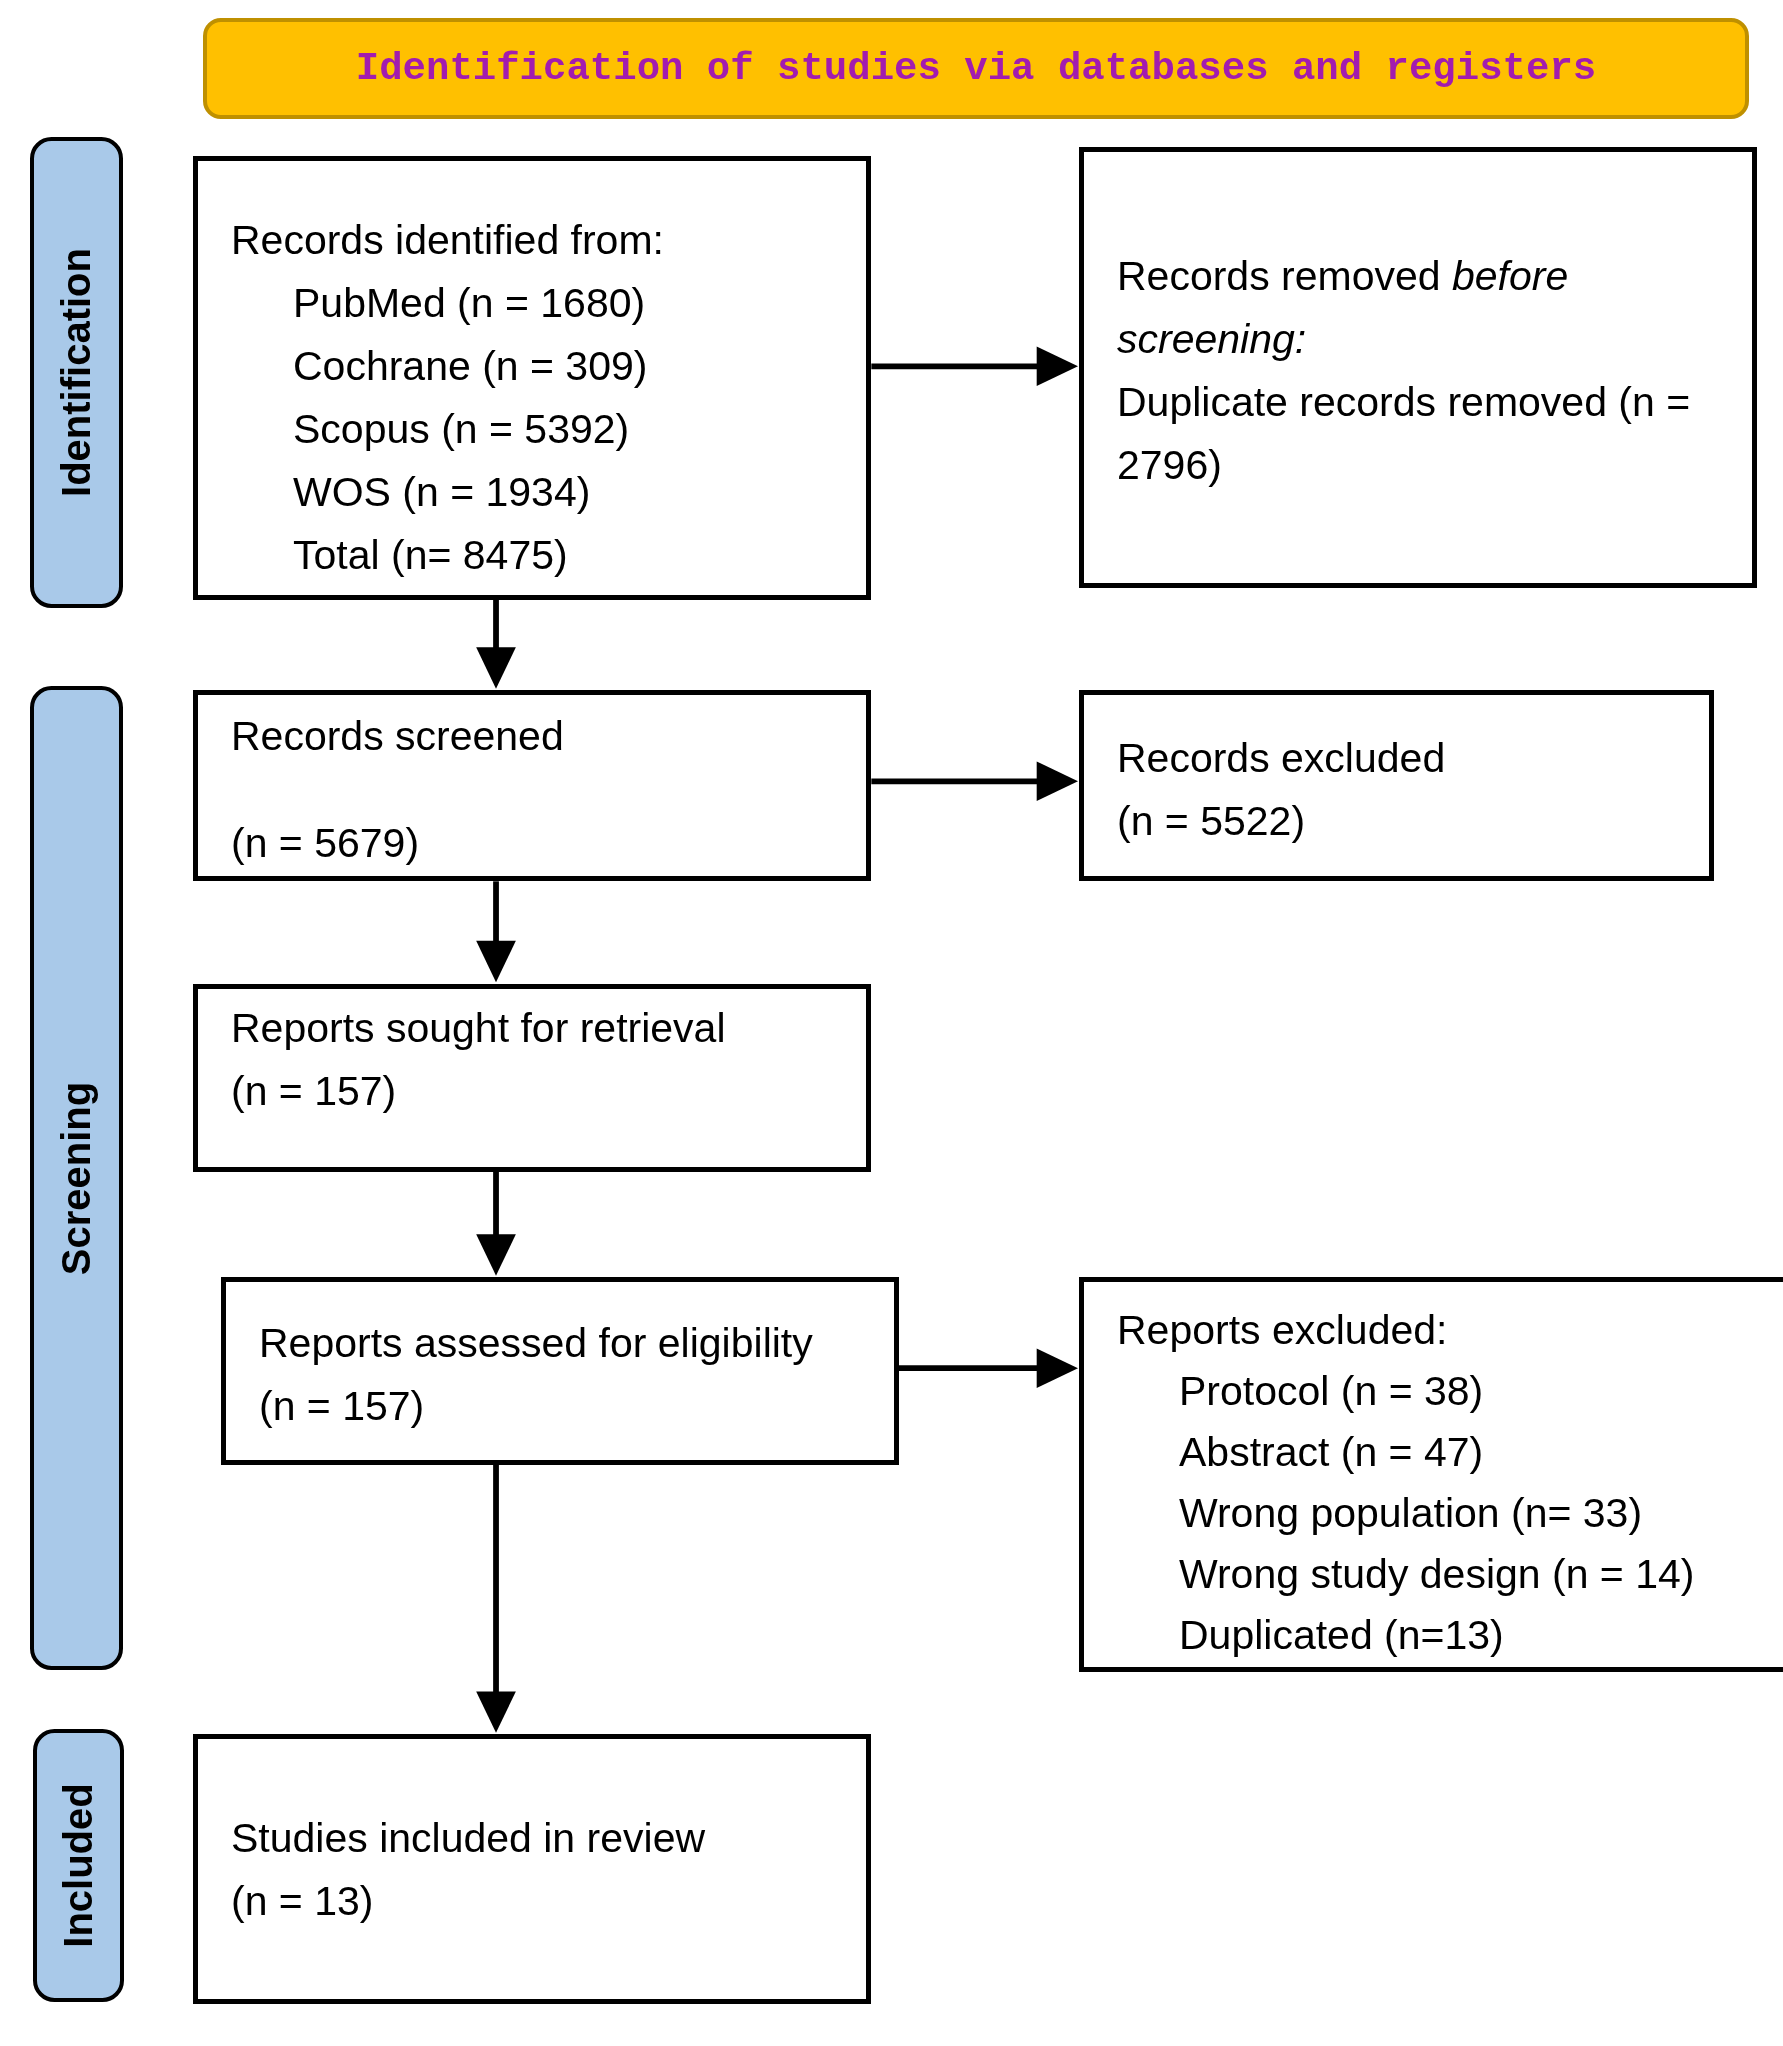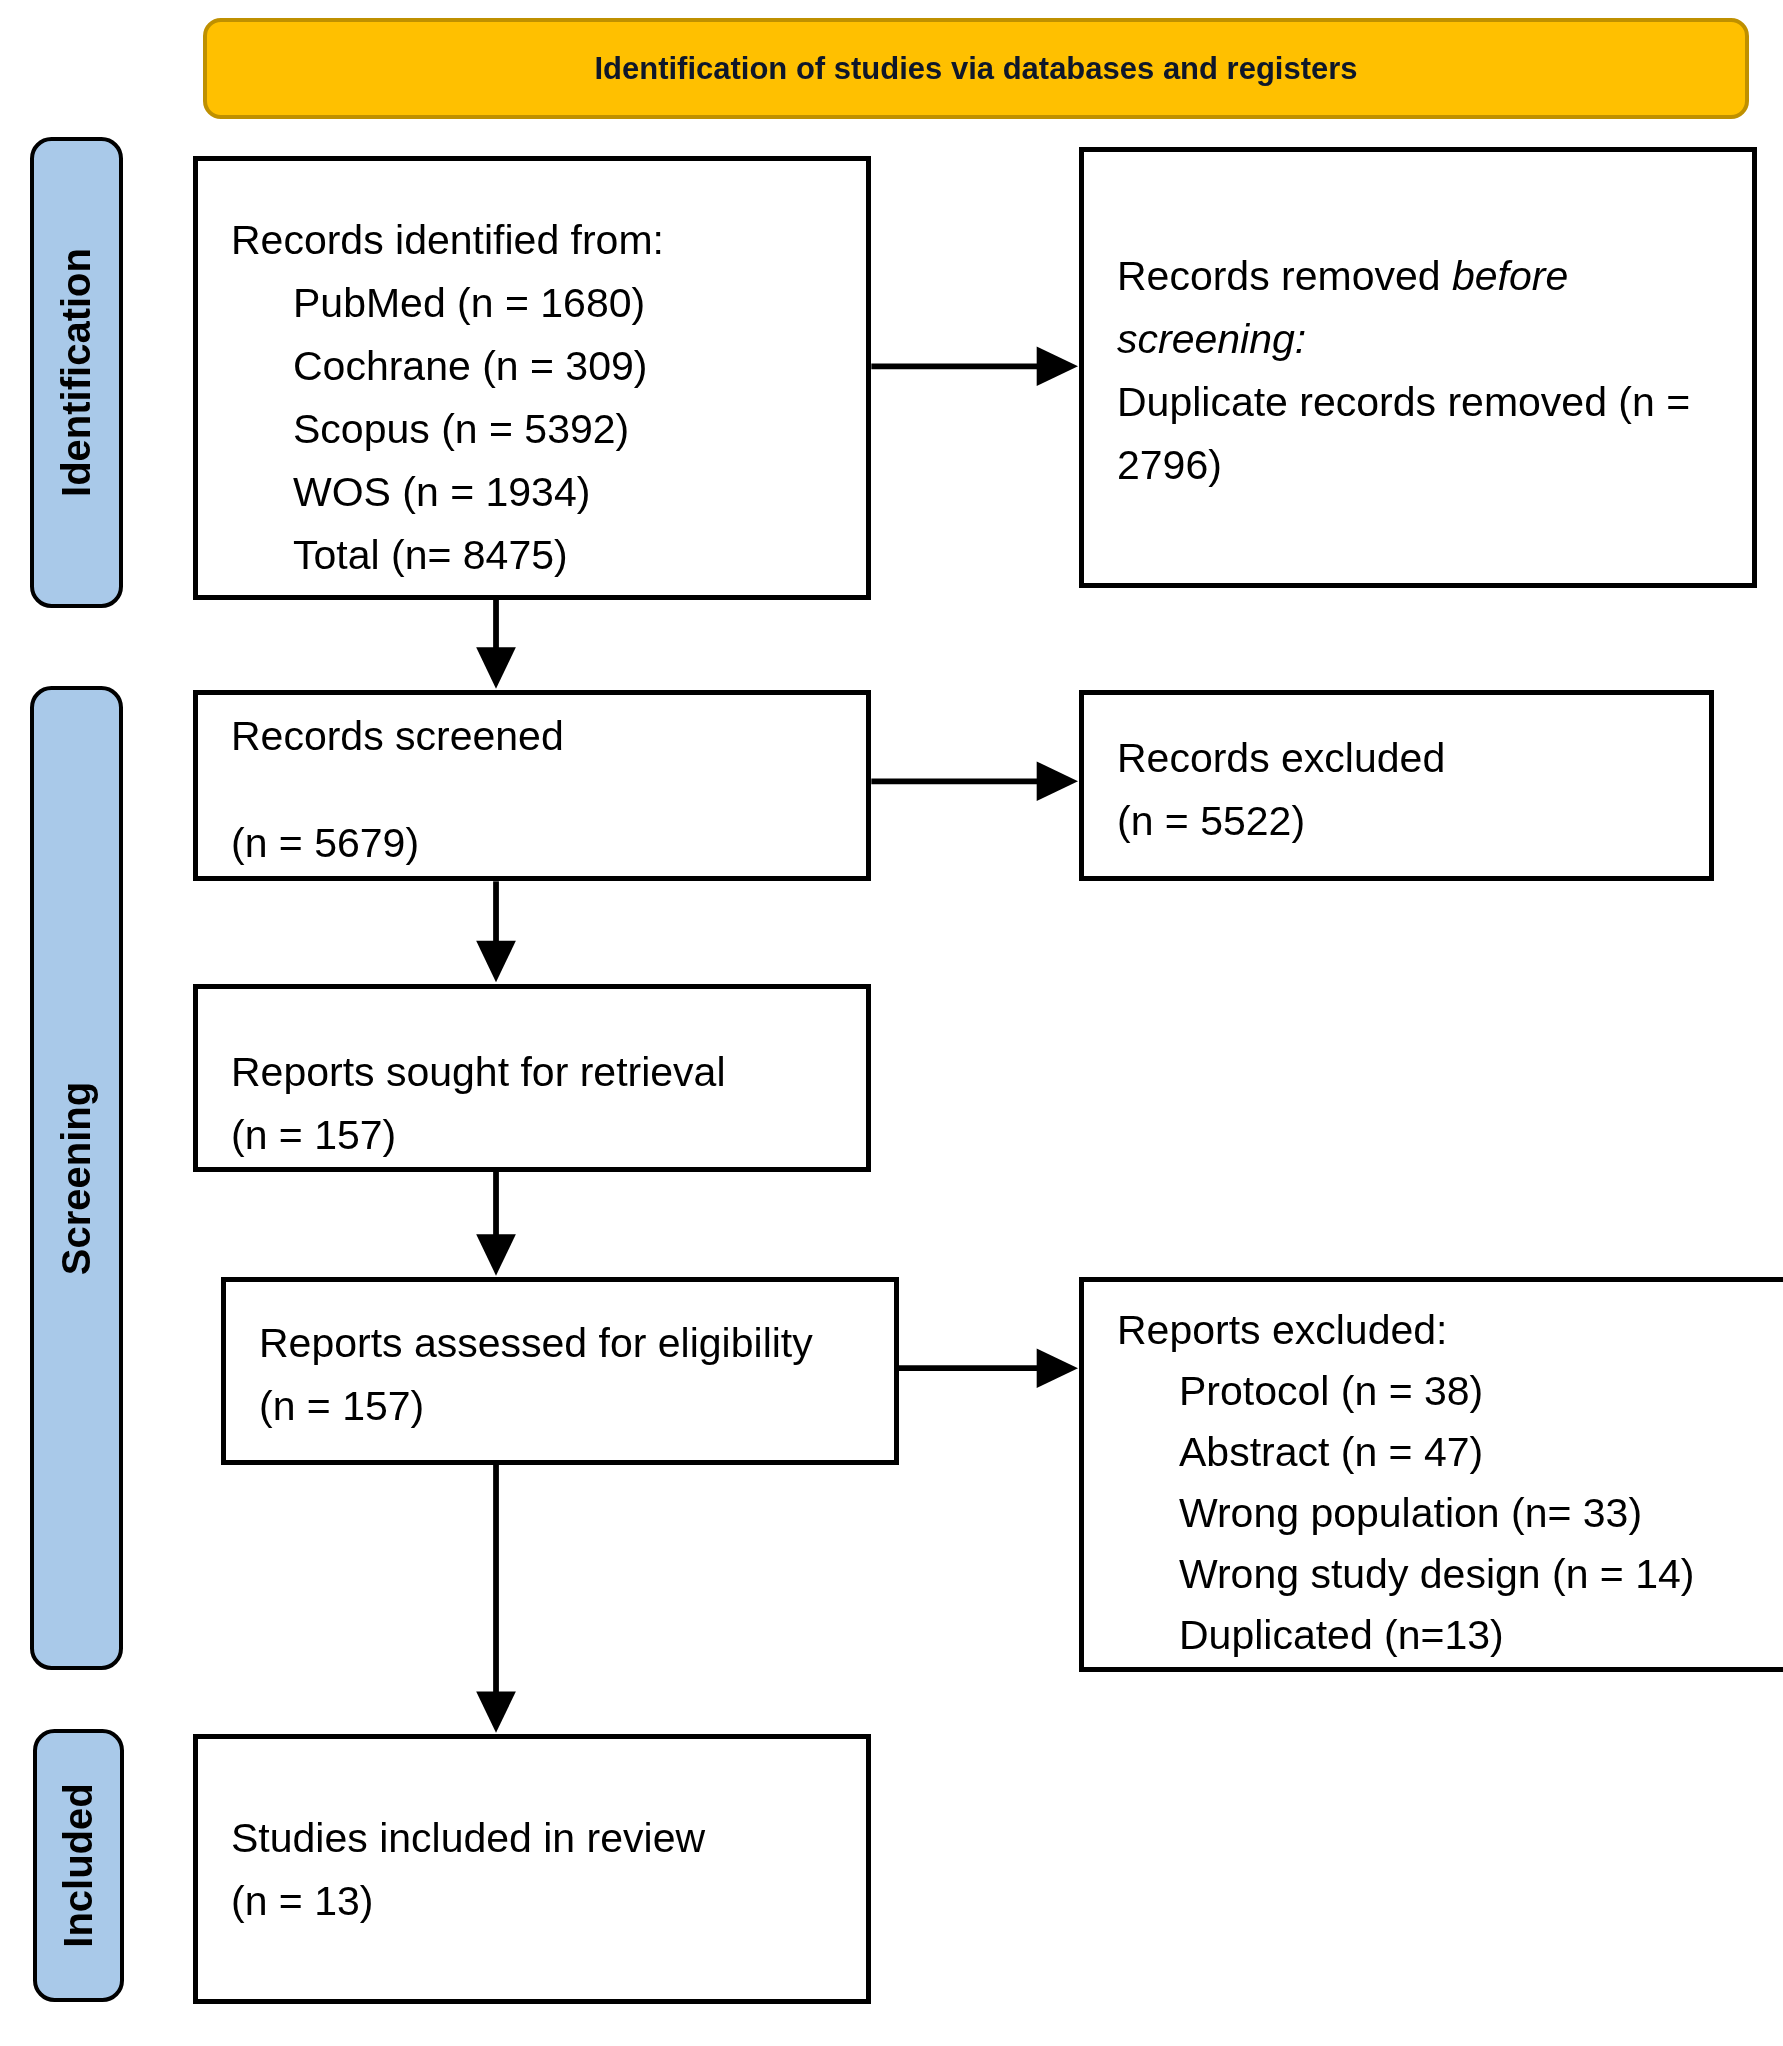--- a/index.html
+++ b/index.html
@@ -16,22 +16,23 @@
     position: absolute;
     left: 203px; top: 18px;
     width: 1546px; height: 101px;
     background: #FFC000;
     border: 4.1px solid #BF9000;
     border-radius: 18px;
     box-sizing: border-box;
     display: flex; align-items: center; justify-content: center;
   }
   .banner span {
-    font-size: 31px; font-weight: bold; color: #0f172a;
+    font-size: 39px; font-weight: bold; color: #a21caf;
     letter-spacing: 0px;
+    font-family: Liberation Mono, monospace;
   }
   
   .stage {
     position: absolute;
     background: #A9C9E9;
     border: 4.1px solid #000;
     border-radius: 21.5px;
     box-sizing: border-box;
     display: flex; align-items: center; justify-content: center;
   }
@@ -51,21 +52,21 @@
     box-sizing: border-box;
     font-size: 41px; color: #000;
     line-height: 63px;
   }
   .box .indent { padding-left: 62px; }
   .box em { font-style: italic; }
   #box-records-identified { left: 193px; top: 145px;  width: 678px; height: 444px; padding: 48px 16.5px 0 33px; margin-top: 11px; }
   #box-records-removed    { left: 1079px; top: 147px; width: 678px; height: 441px; padding: 93px 43px 0 33px; }
   #box-records-screened   { left: 193px; top: 690px;  width: 678px; height: 191px; display:flex; flex-direction:column; justify-content:center; padding: 8.3px 16.5px 0 33px; gap: 44px; }
   #box-records-excluded   { left: 1079px; top: 690px; width: 635px; height: 191px; display:flex; flex-direction:column; justify-content:center; padding: 8.3px 16.5px 0 33px; }
-  #box-reports-sought     { left: 193px; top: 984px; width: 678px; height: 188px; display:flex; flex-direction:column; justify-content:flex-end; padding: 8.3px 16.5px 0 33px; }
+  #box-reports-sought     { left: 193px; top: 984px; width: 678px; height: 188px; display:flex; flex-direction:column; justify-content:flex-start; padding: 8.3px 16.5px 0 33px; }
   #box-reports-assessed   { left: 193px; top: 1277px; width: 678px; height: 188px; display:flex; flex-direction:column; justify-content:center; padding: 8.3px 16.5px 0 33px; margin-left: 28px; }
   #box-reports-excluded   { left: 1079px; top: 1277px; width: 808px; height: 395px; padding: 18px 16.5px 0 33px; line-height: 61px; }
   #box-studies-included   { left: 193px; top: 1734px; width: 678px; height: 270px; padding: 68px 16.5px 0 33px; }
   
   #arrows {
     position: absolute; left: 0; top: 0;
     width: 1784px; height: 2047px;
     pointer-events: none;
   }
 </style>

